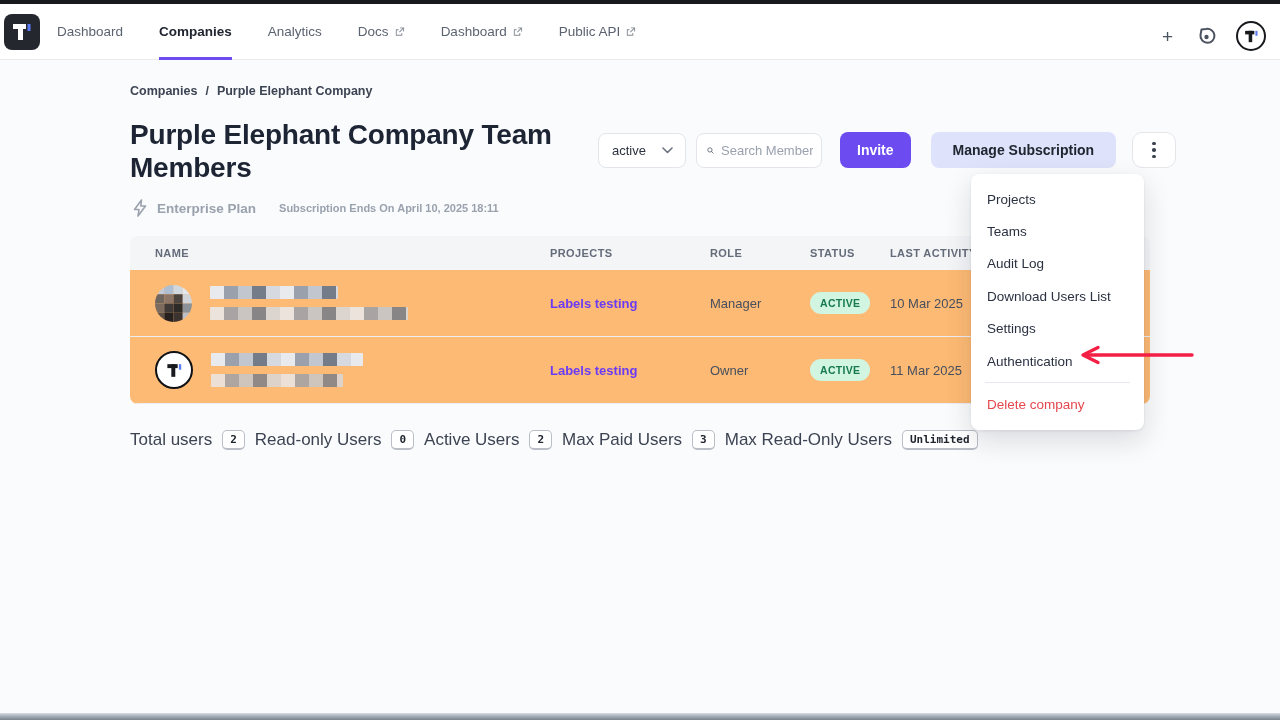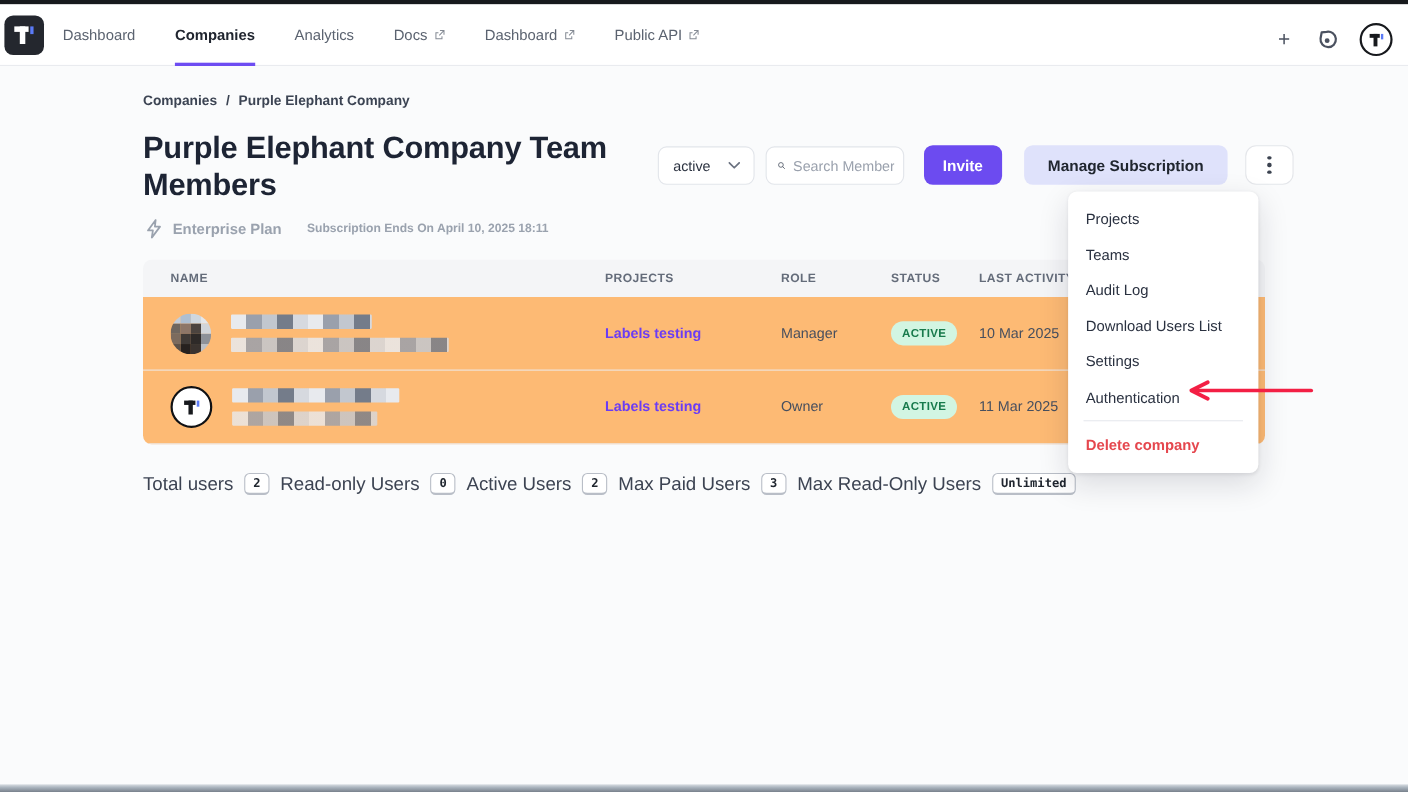--- a/index.html
+++ b/index.html
@@ -95,21 +95,21 @@
   .stat-kbd { font-family:"DejaVu Sans Mono", monospace; font-size:11px; font-weight:bold; color:#20262f;
     border:1px solid #b9bec7; border-bottom-width:2px; border-radius:5px; padding:2px 7px; background:#fff; }
   .stat-item { display:flex; align-items:center; gap:10px; }
 
   
   .ctx-menu { position:absolute; left:971px; top:174px; width:173px; background:#fff; border-radius:8px;
     box-shadow:0 1px 3px rgba(20,24,40,.08), 0 10px 28px rgba(20,24,40,.14); padding:9px 0; z-index:5; }
   .ctx-item { padding:8px 16px; font-size:13.5px; color:#2a3140; cursor:pointer; height:32.4px;
     display:flex; align-items:center; }
   .ctx-divider { height:1px; background:#e7e9ee; margin:5px 14px; }
-  .ctx-item.danger { color:#e5474e; font-weight:bold; }
+  .ctx-item.danger { color:#e5474e; font-weight:normal; }
 
   
   .anno-arrow { position:absolute; left:1074px; top:344px; z-index:9; pointer-events:none; }
 </style>
 </head>
 <body>
 
 <div class="screen">
   <div class="top-strip"></div>
 

